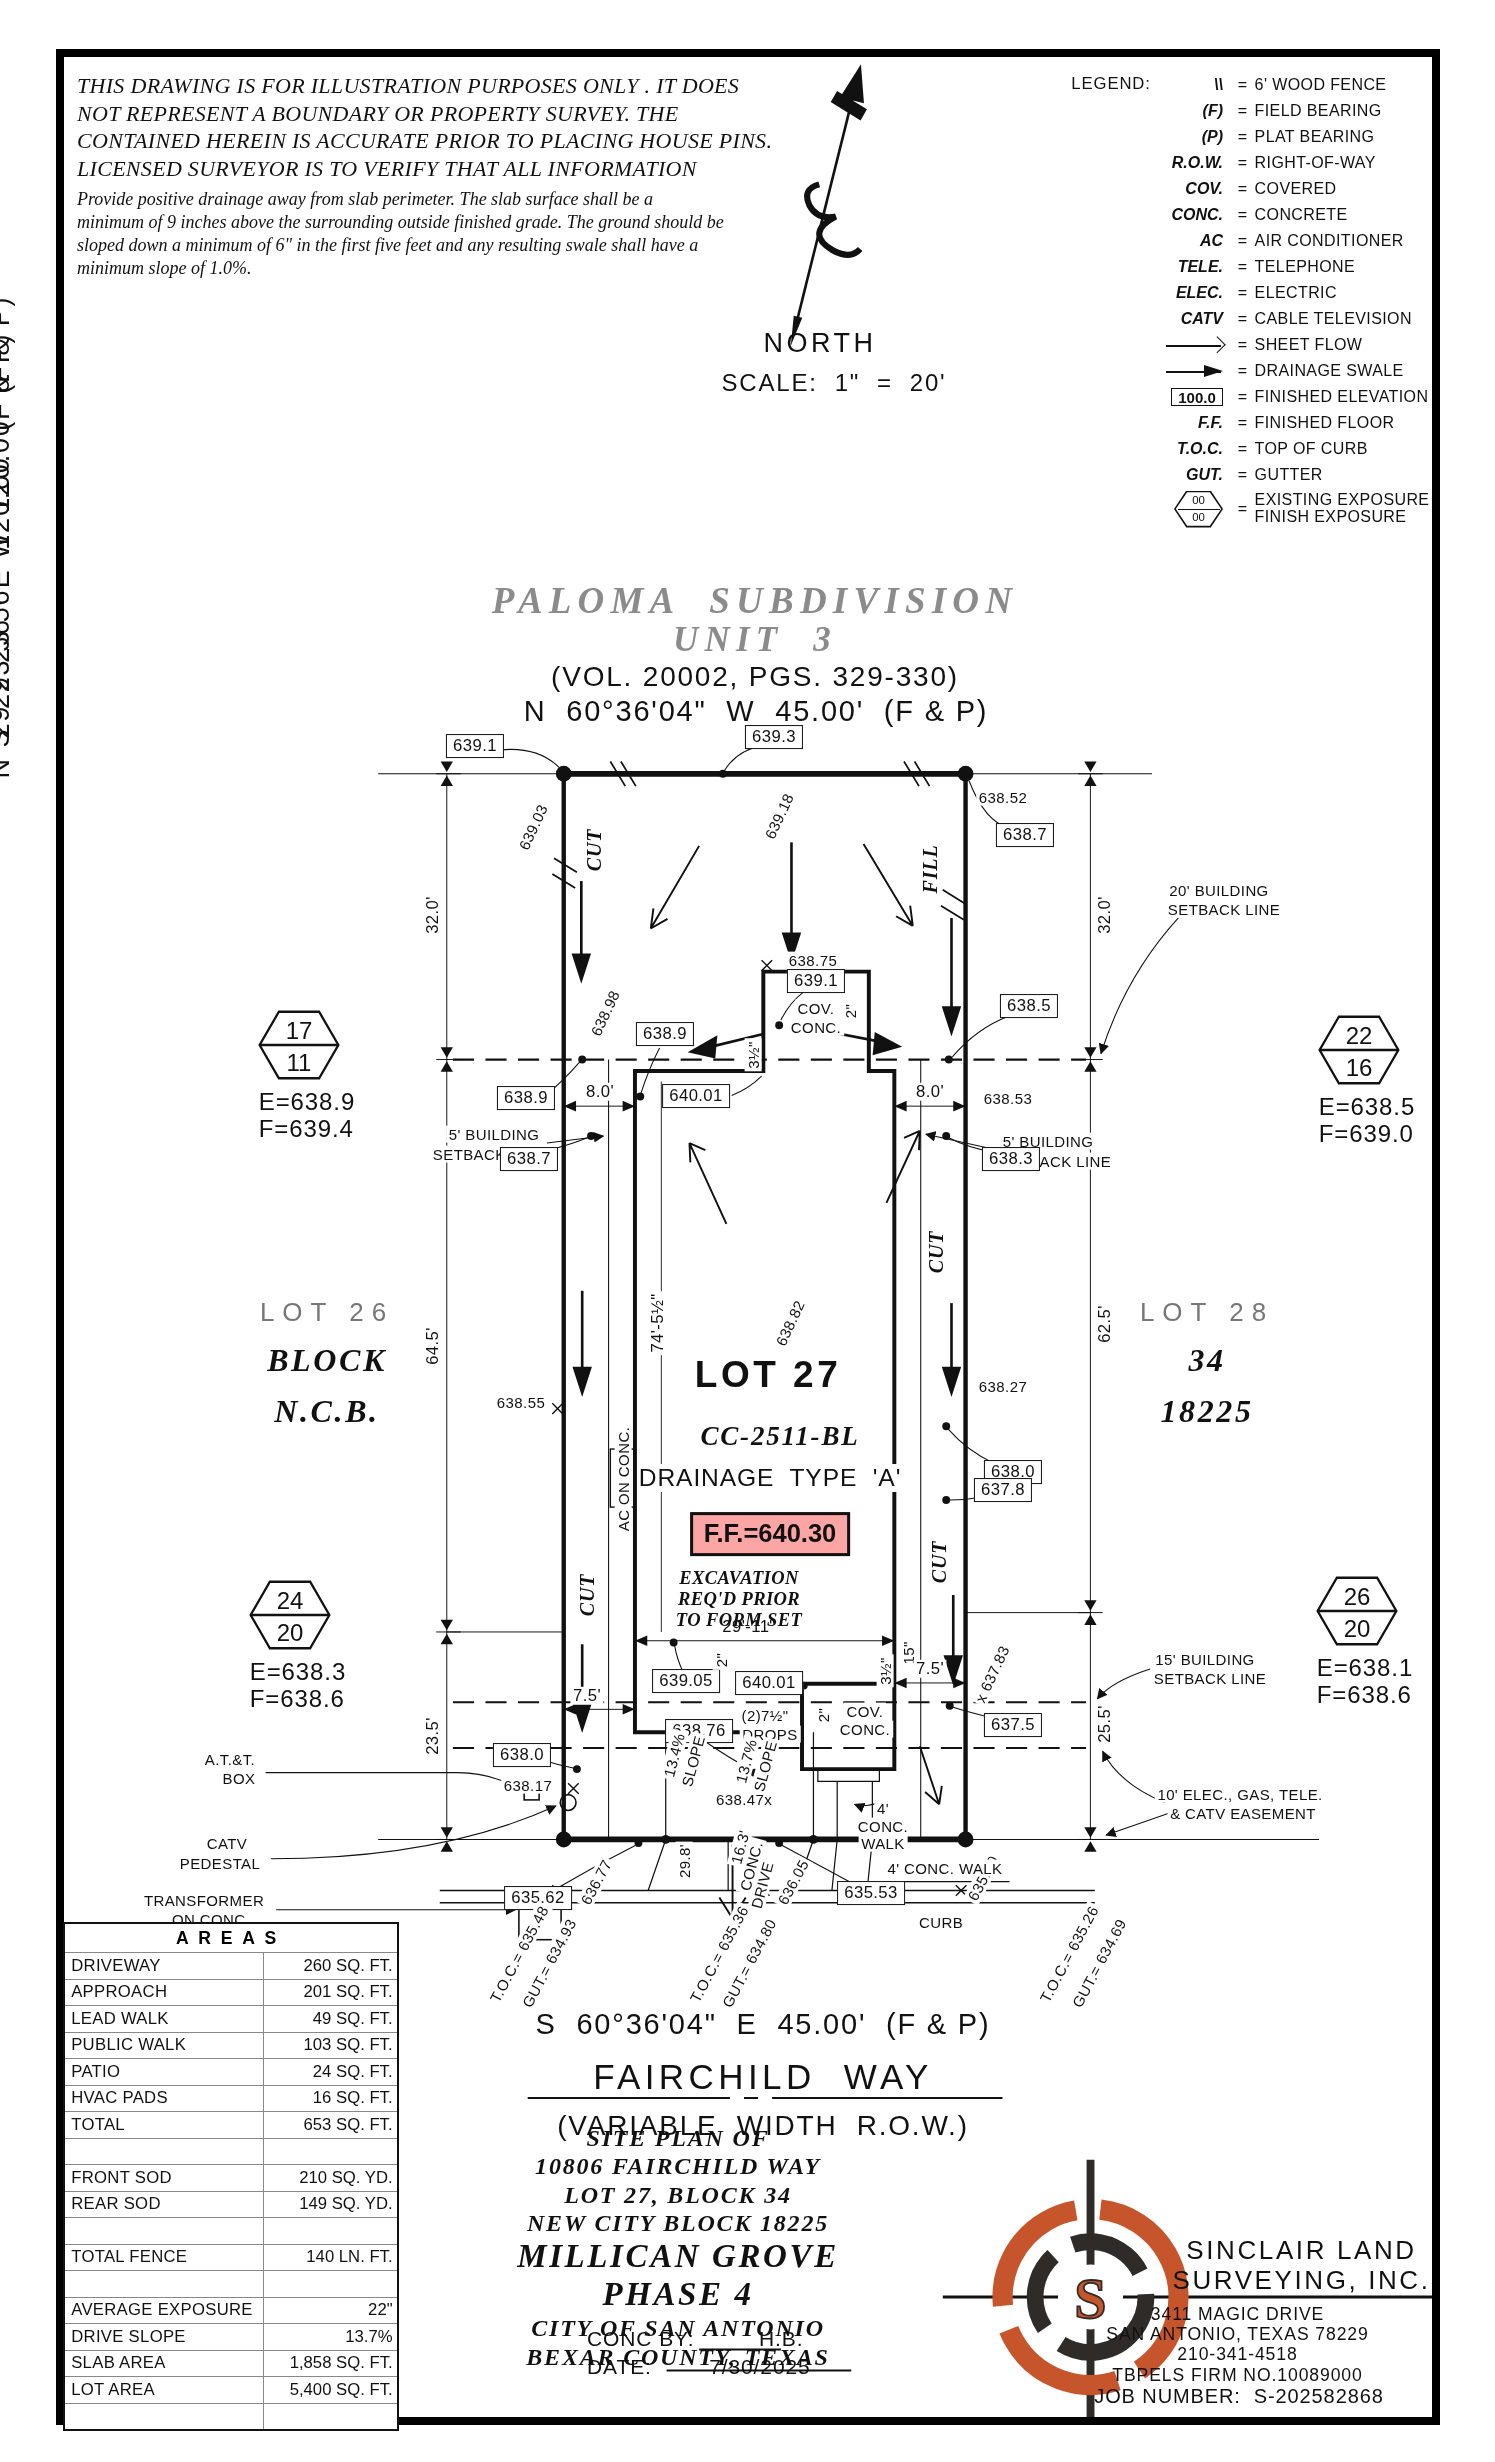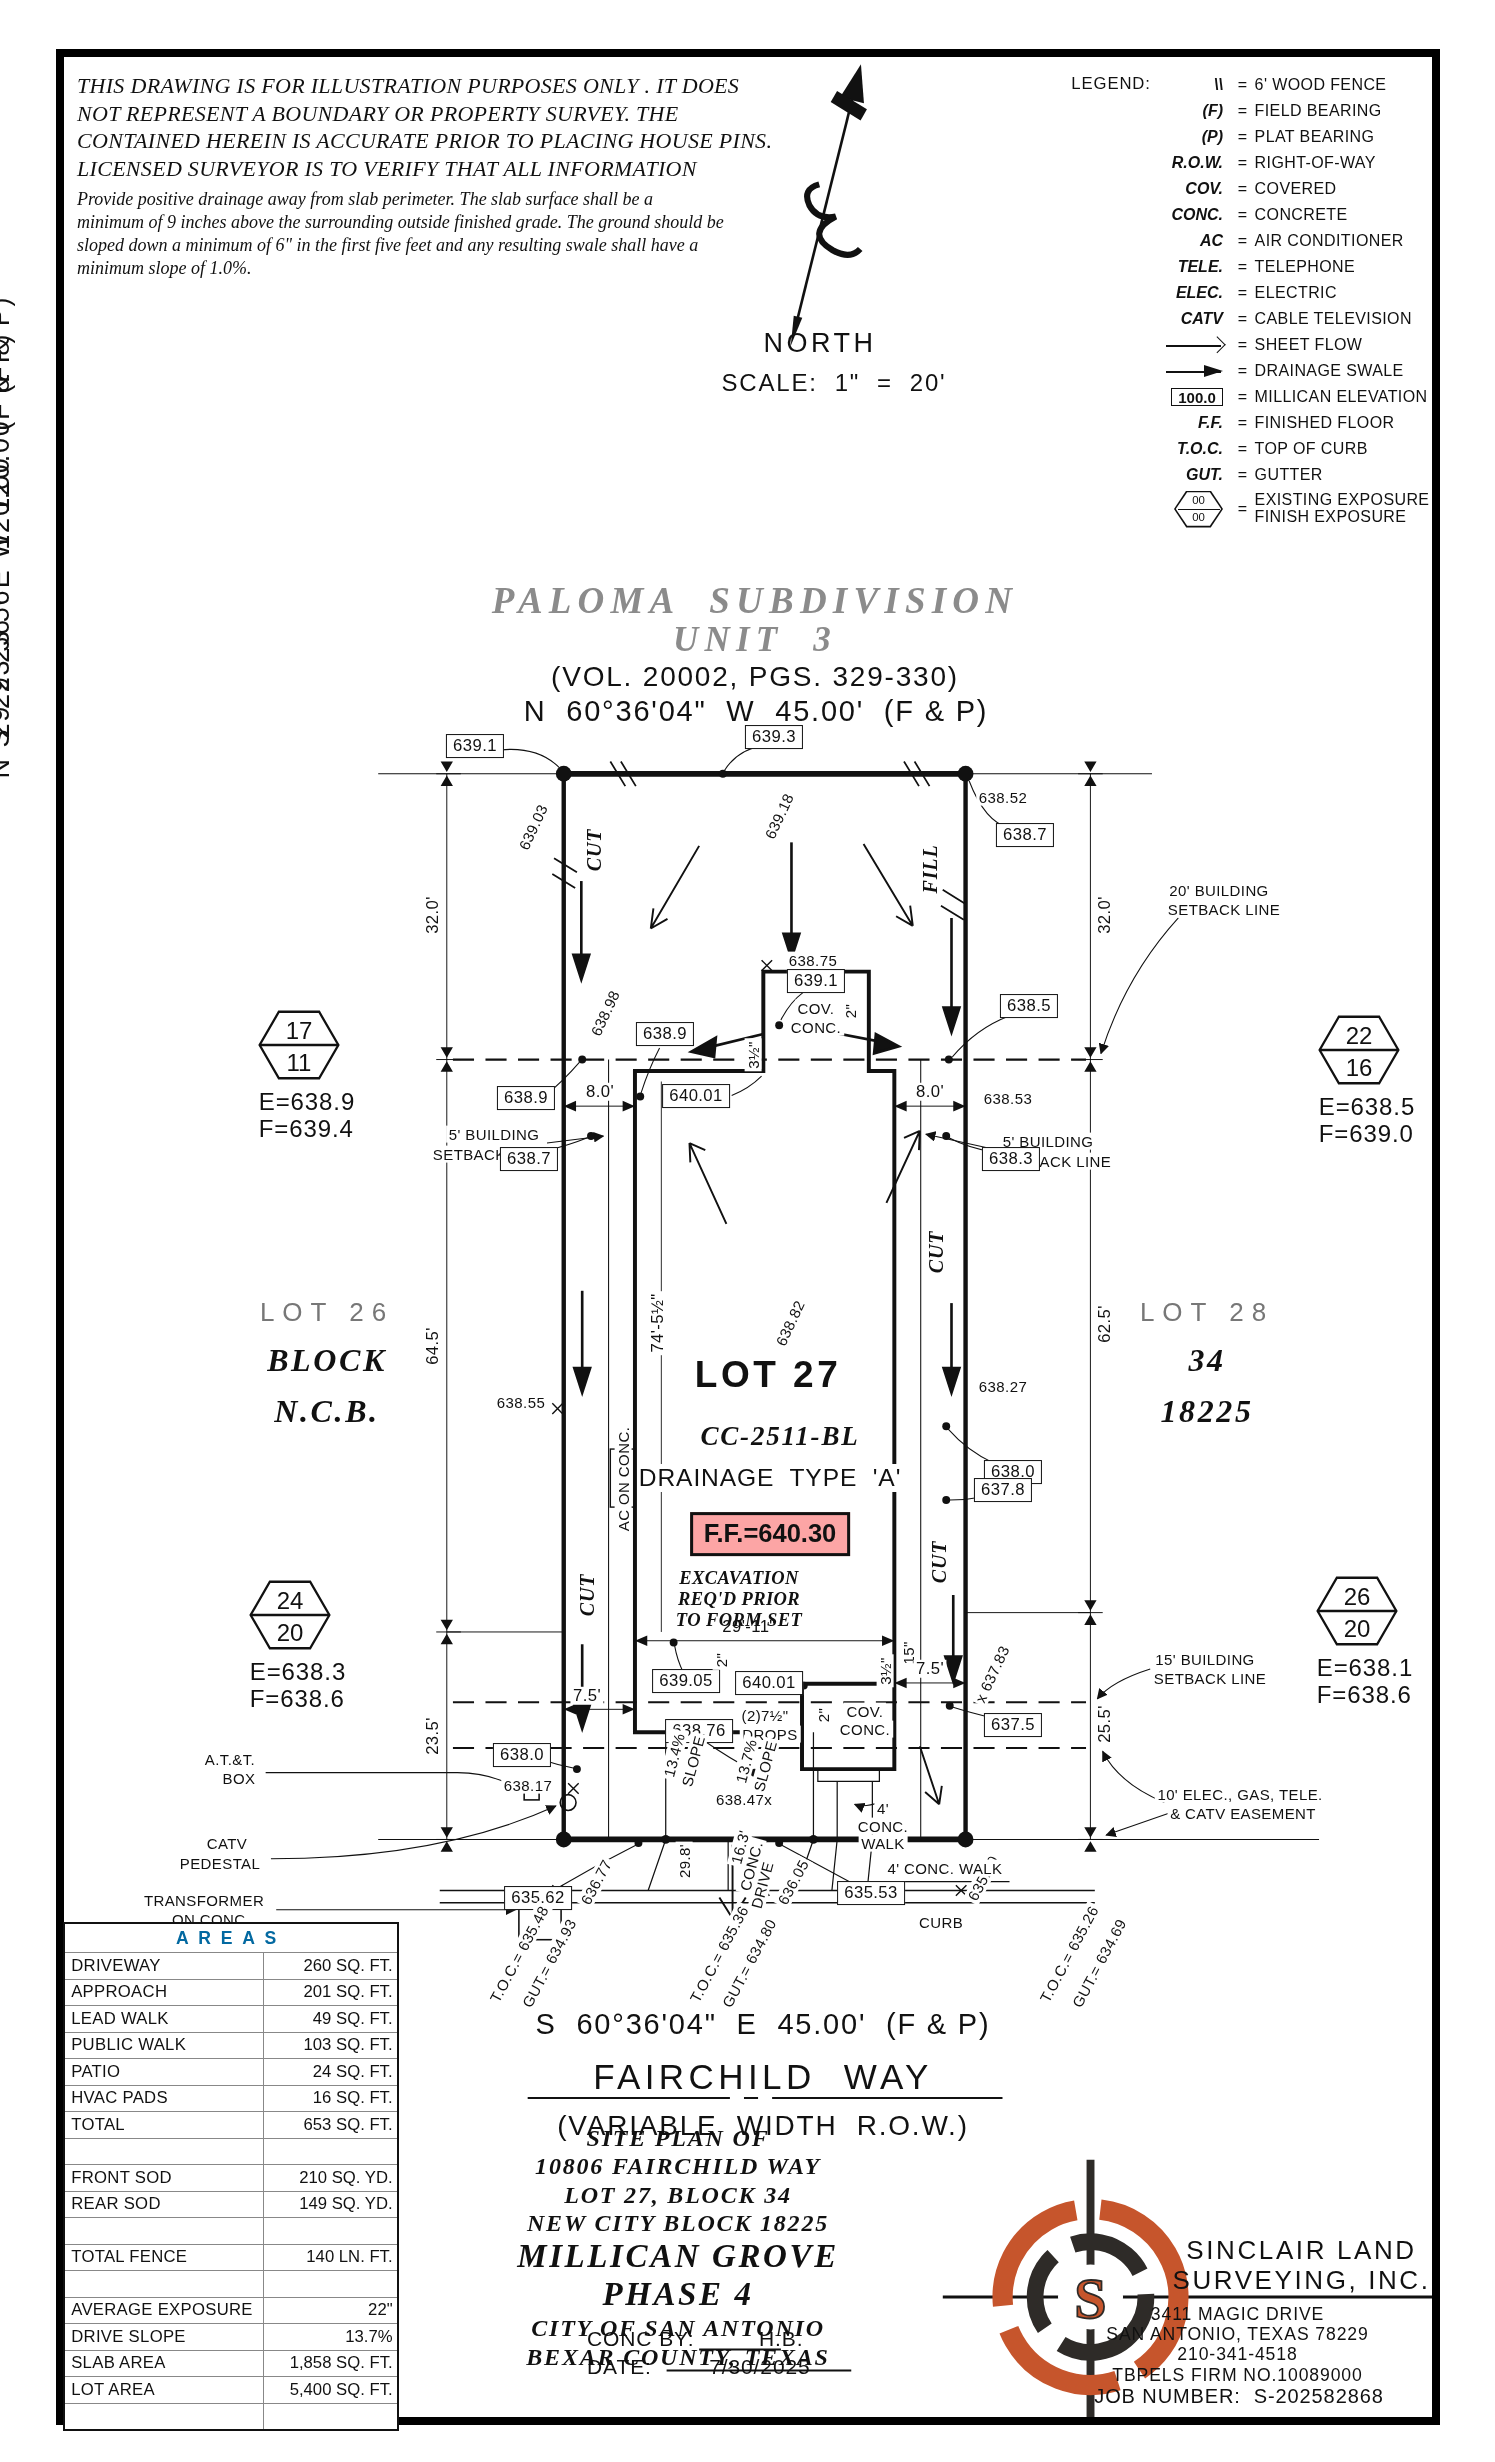--- a/index.html
+++ b/index.html
@@ -79,21 +79,21 @@
   .nb .nb2{font:italic 700 32px "Liberation Serif",serif;letter-spacing:2.6px;margin-top:14px;}
   #nb-left{left:327px;top:1363px;}
   #nb-right{left:1207px;top:1363px;}
   
   .hexm{position:absolute;width:84px;transform:translate(-50%,-39px);z-index:6;}
   .hexm .hex-top,.hexm .hex-bot{position:absolute;left:0;width:84px;text-align:center;font-size:24px;}
   .hexm .hex-top{top:8px;} .hexm .hex-bot{top:40px;}
   .hexm .hex-ef{margin-top:3.5px;margin-left:1.8px;font-size:24px;letter-spacing:0.9px;line-height:1.15;}
   
   #areas{position:absolute;left:63px;top:1922px;width:336px;border:2.2px solid #111;background:#fff;z-index:6;box-sizing:border-box;}
-  #areas-title{height:28px;display:flex;align-items:center;justify-content:center;font-size:17.6px;letter-spacing:9.7px;font-weight:700;color:#0369a1;}
+  #areas-title{height:28px;display:flex;align-items:center;justify-content:center;font-size:17.6px;letter-spacing:9.7px;font-weight:700;color:#000000;}
   .ar-row{display:flex;height:25.5px;border-top:1.5px solid #888;align-items:center;}
   .ar-label{flex:1;padding-left:6.2px;font-size:16.7px;letter-spacing:0.3px;}
   .ar-value{width:134px;border-left:1.5px solid #888;height:100%;display:flex;align-items:center;justify-content:flex-end;padding-right:4.4px;font-size:16.7px;box-sizing:border-box;}
   
   #title-block{position:absolute;left:489px;top:2126px;width:378px;text-align:center;z-index:5;}
   .tb-line{font:italic 700 24px/1.0 "Liberation Serif",serif;letter-spacing:1.8px;margin-bottom:4.4px;white-space:pre;}
   .tb-line.tb2{font-size:33px;letter-spacing:2.6px;margin-top:3.5px;margin-bottom:5.3px;}
   #drawn{position:absolute;left:587px;top:2327px;width:281px;font-size:21px;z-index:5;}
   .dr-row{display:flex;margin-bottom:3.5px;align-items:baseline;}
   .dr-lab{letter-spacing:0.9px;white-space:pre;}
@@ -315,21 +315,21 @@
           <span class="lg-desc">SHEET FLOW</span>
         </div>
         <div class="lg-row arrow-solid">
           <span class="lg-sym"><i><b></b></i></span>
           <span class="lg-eq">=</span>
           <span class="lg-desc">DRAINAGE SWALE</span>
         </div>
         <div class="lg-row boxsym">
           <span class="lg-sym"><i><b>100.0</b></i></span>
           <span class="lg-eq">=</span>
-          <span class="lg-desc">MILLICAN ELEVATION</span>
+          <span class="lg-desc">FINISHED ELEVATION</span>
         </div>
         <div class="lg-row">
           <span class="lg-sym"><i><b>F.F.</b></i></span>
           <span class="lg-eq">=</span>
           <span class="lg-desc">FINISHED FLOOR</span>
         </div>
         <div class="lg-row">
           <span class="lg-sym"><i><b>T.O.C.</b></i></span>
           <span class="lg-eq">=</span>
           <span class="lg-desc">TOP OF CURB</span>

